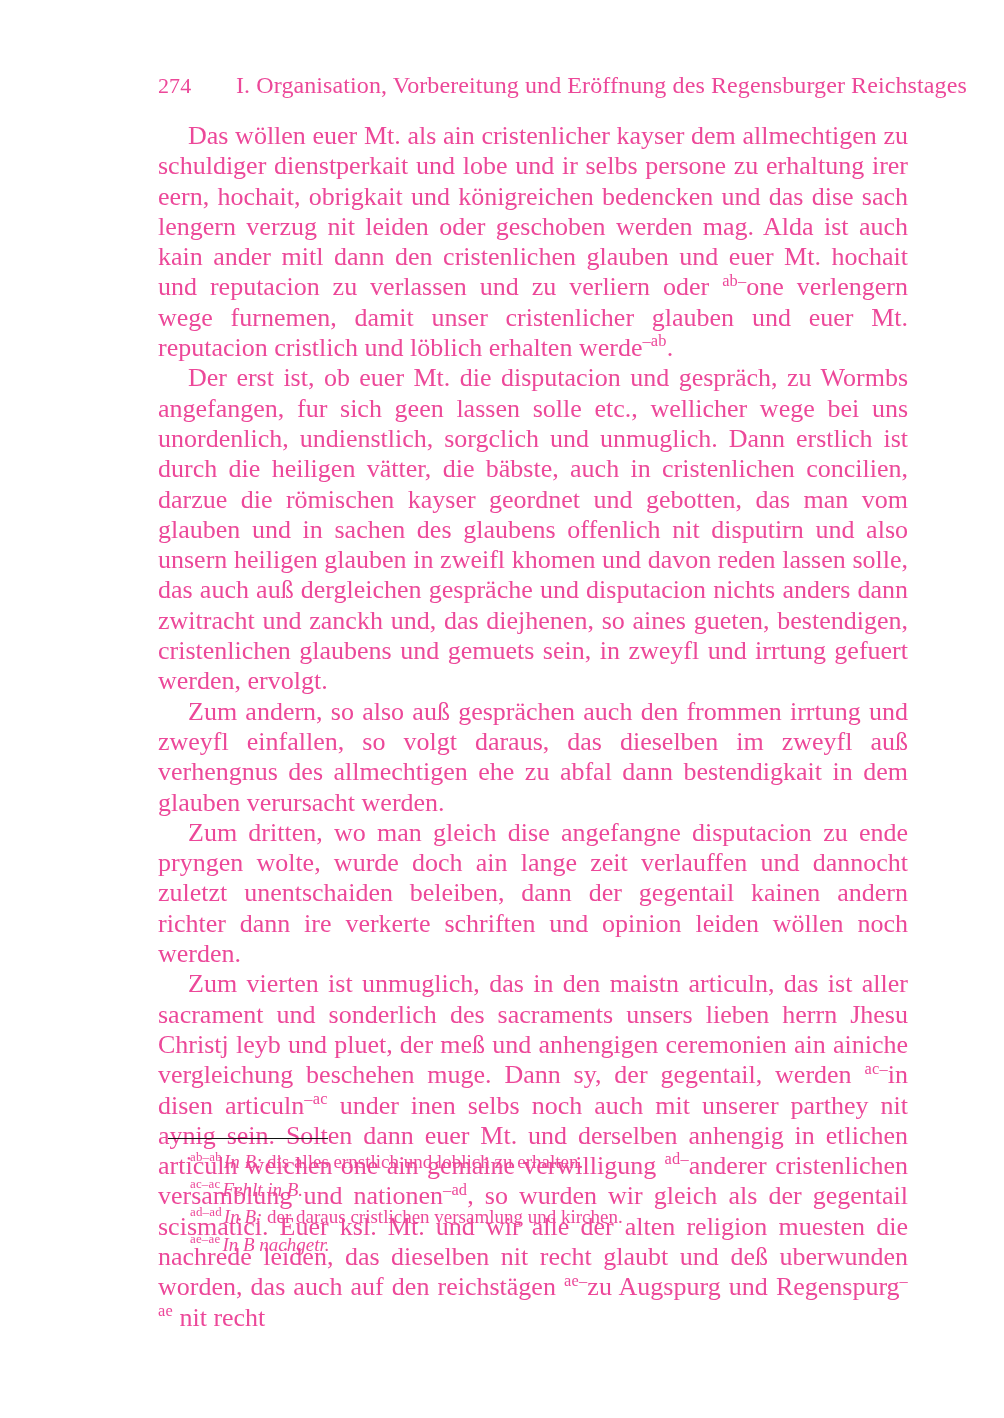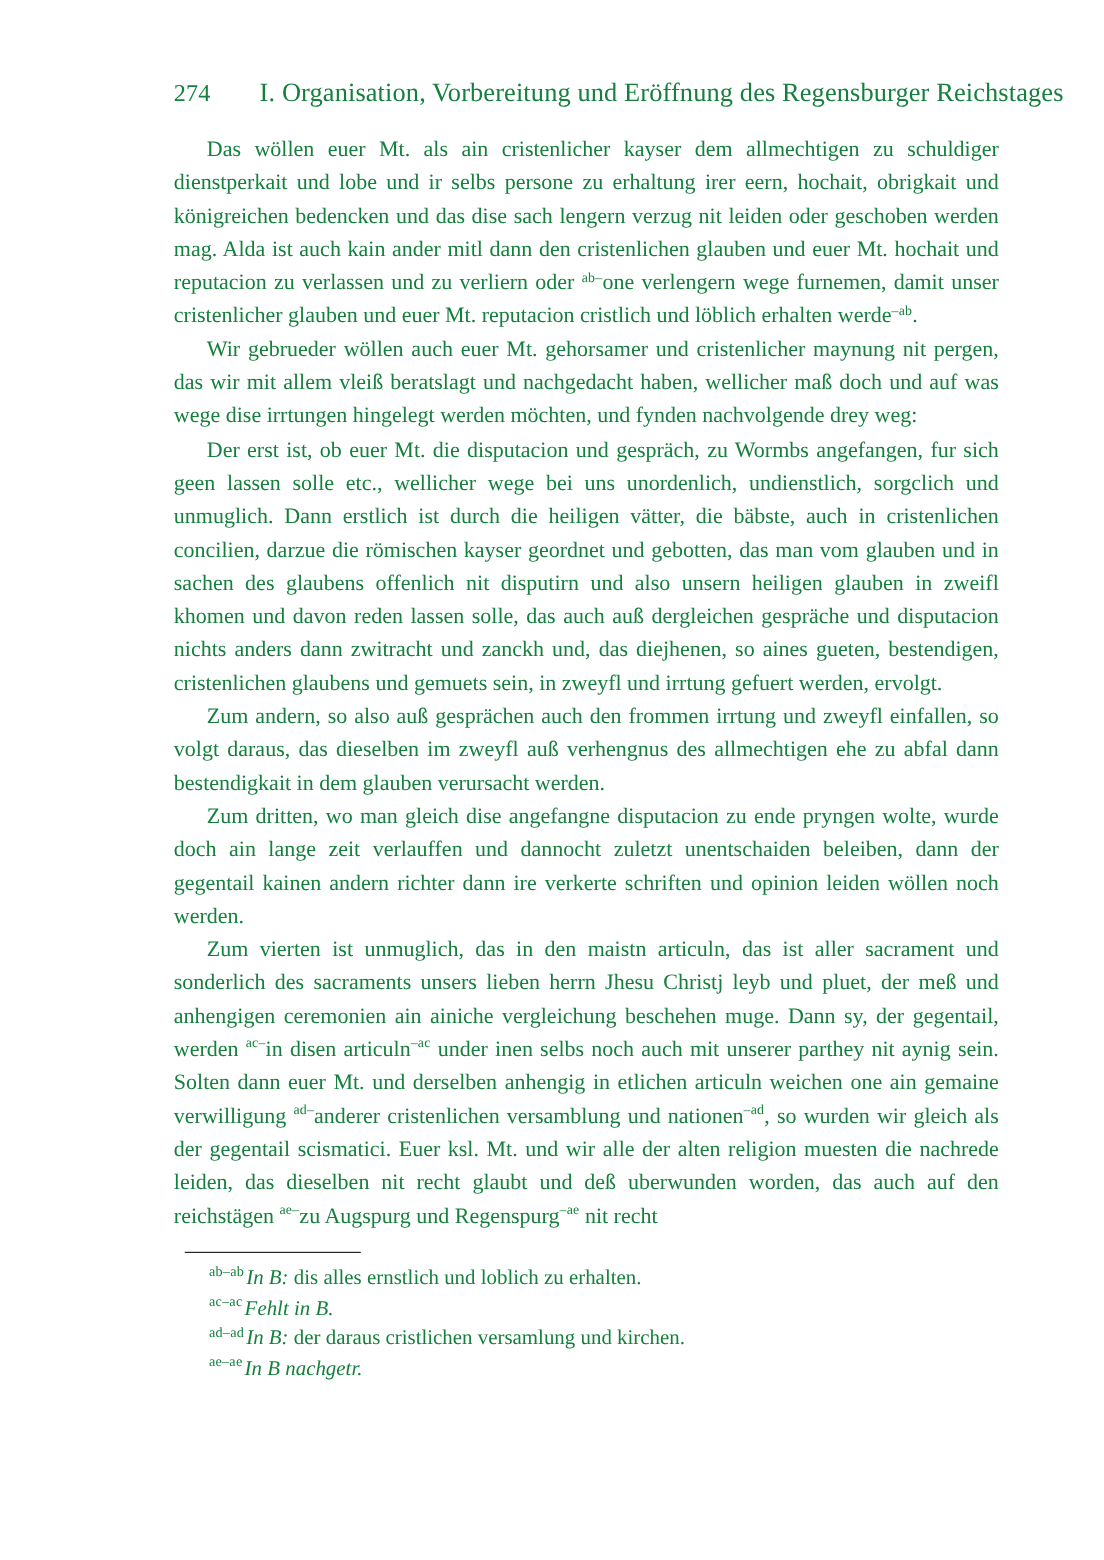--- a/index.html
+++ b/index.html
@@ -6,21 +6,21 @@
     margin: 0;
     padding: 0;
     background: #ffffff;
   }
   .page {
     position: relative;
     width: 1004px;
     height: 1418px;
     background: #ffffff;
     font-family: "Liberation Serif", "DejaVu Serif", serif;
-    color: #15803d;
+    color: #ec4899;
     overflow: hidden;
   }
   .content {
     position: absolute;
     left: 158px;
     top: 72px;
     width: 750px;
   }
   
   .runhead {
@@ -34,21 +34,21 @@
   .folio {
     width: 78px;
     flex: 0 0 78px;
     font-size: 22px;
   }
   .runhead-title {
     font-size: 24px;
   }
   
   .body {
-    font-size: 20px;
+    font-size: 26px;
     line-height: 30.3px;
     text-align: justify;
     text-justify: inter-word;
     hyphens: none;
   }
   .body p {
     margin: 0;
     text-indent: 30px;
   }
   
@@ -100,21 +100,20 @@
 
   <div class="content">
 
     <div class="runhead">
       <span class="folio">274</span>
       <span class="runhead-title">I. Organisation, Vorbereitung und Eröffnung des Regensburger Reichstages</span>
     </div>
 
     <div class="body">
         <p>Das wöllen euer Mt. als ain cristenlicher kayser dem allmechtigen zu schuldiger dienstperkait und lobe und ir selbs persone zu erhaltung irer eern, hochait, obrigkait und königreichen bedencken und das dise sach lengern verzug nit leiden oder geschoben werden mag. Alda ist auch kain ander mitl dann den cristenlichen glauben und euer Mt. hochait und reputacion zu verlassen und zu verliern oder <sup class="mk">ab–</sup>one verlengern wege furnemen, damit unser cristenlicher glauben und euer Mt. reputacion cristlich und löblich erhalten werde<sup class="mk">–ab</sup>.</p>
-        <p>Wir gebrueder wöllen auch euer Mt. gehorsamer und cristenlicher maynung nit pergen, das wir mit allem vleiß beratslagt und nachgedacht haben, wellicher maß doch und auf was wege dise irrtungen hingelegt werden möchten, und fynden nachvolgende drey weg:</p>
         <p>Der erst ist, ob euer Mt. die disputacion und gespräch, zu Wormbs angefangen, fur sich geen lassen solle etc., wellicher wege bei uns unordenlich, undienstlich, sorgclich und unmuglich. Dann erstlich ist durch die heiligen vätter, die bäbste, auch in cristenlichen concilien, darzue die römischen kayser geordnet und gebotten, das man vom glauben und in sachen des glaubens offenlich nit disputirn und also unsern heiligen glauben in zweifl khomen und davon reden lassen solle, das auch auß dergleichen gespräche und disputacion nichts anders dann zwitracht und zanckh und, das diejhenen, so aines gueten, bestendigen, cristenlichen glaubens und gemuets sein, in zweyfl und irrtung gefuert werden, ervolgt.</p>
         <p>Zum andern, so also auß gesprächen auch den frommen irrtung und zweyfl einfallen, so volgt daraus, das dieselben im zweyfl auß verhengnus des allmechtigen ehe zu abfal dann bestendigkait in dem glauben verursacht werden.</p>
         <p>Zum dritten, wo man gleich dise angefangne disputacion zu ende pryngen wolte, wurde doch ain lange zeit verlauffen und dannocht zuletzt unentschaiden beleiben, dann der gegentail kainen andern richter dann ire verkerte schriften und opinion leiden wöllen noch werden.</p>
         <p>Zum vierten ist unmuglich, das in den maistn articuln, das ist aller sacrament und sonderlich des sacraments unsers lieben herrn Jhesu Christj leyb und pluet, der meß und anhengigen ceremonien ain ainiche vergleichung beschehen muge. Dann sy, der gegentail, werden <sup class="mk">ac–</sup>in disen articuln<sup class="mk">–ac</sup> under inen selbs noch auch mit unserer parthey nit aynig sein. Solten dann euer Mt. und derselben anhengig in etlichen articuln weichen one ain gemaine verwilligung <sup class="mk">ad–</sup>anderer cristenlichen versamblung und nationen<sup class="mk">–ad</sup>, so wurden wir gleich als der gegentail scismatici. Euer ksl. Mt. und wir alle der alten religion muesten die nachrede leiden, das dieselben nit recht glaubt und deß uberwunden worden, das auch auf den reichstägen <sup class="mk">ae–</sup>zu Augspurg und Regenspurg<sup class="mk">–ae</sup> nit recht</p>
       </div>
 
   </div>
 
   <div class="apparatus">
     <div class="fn-rule"></div>

